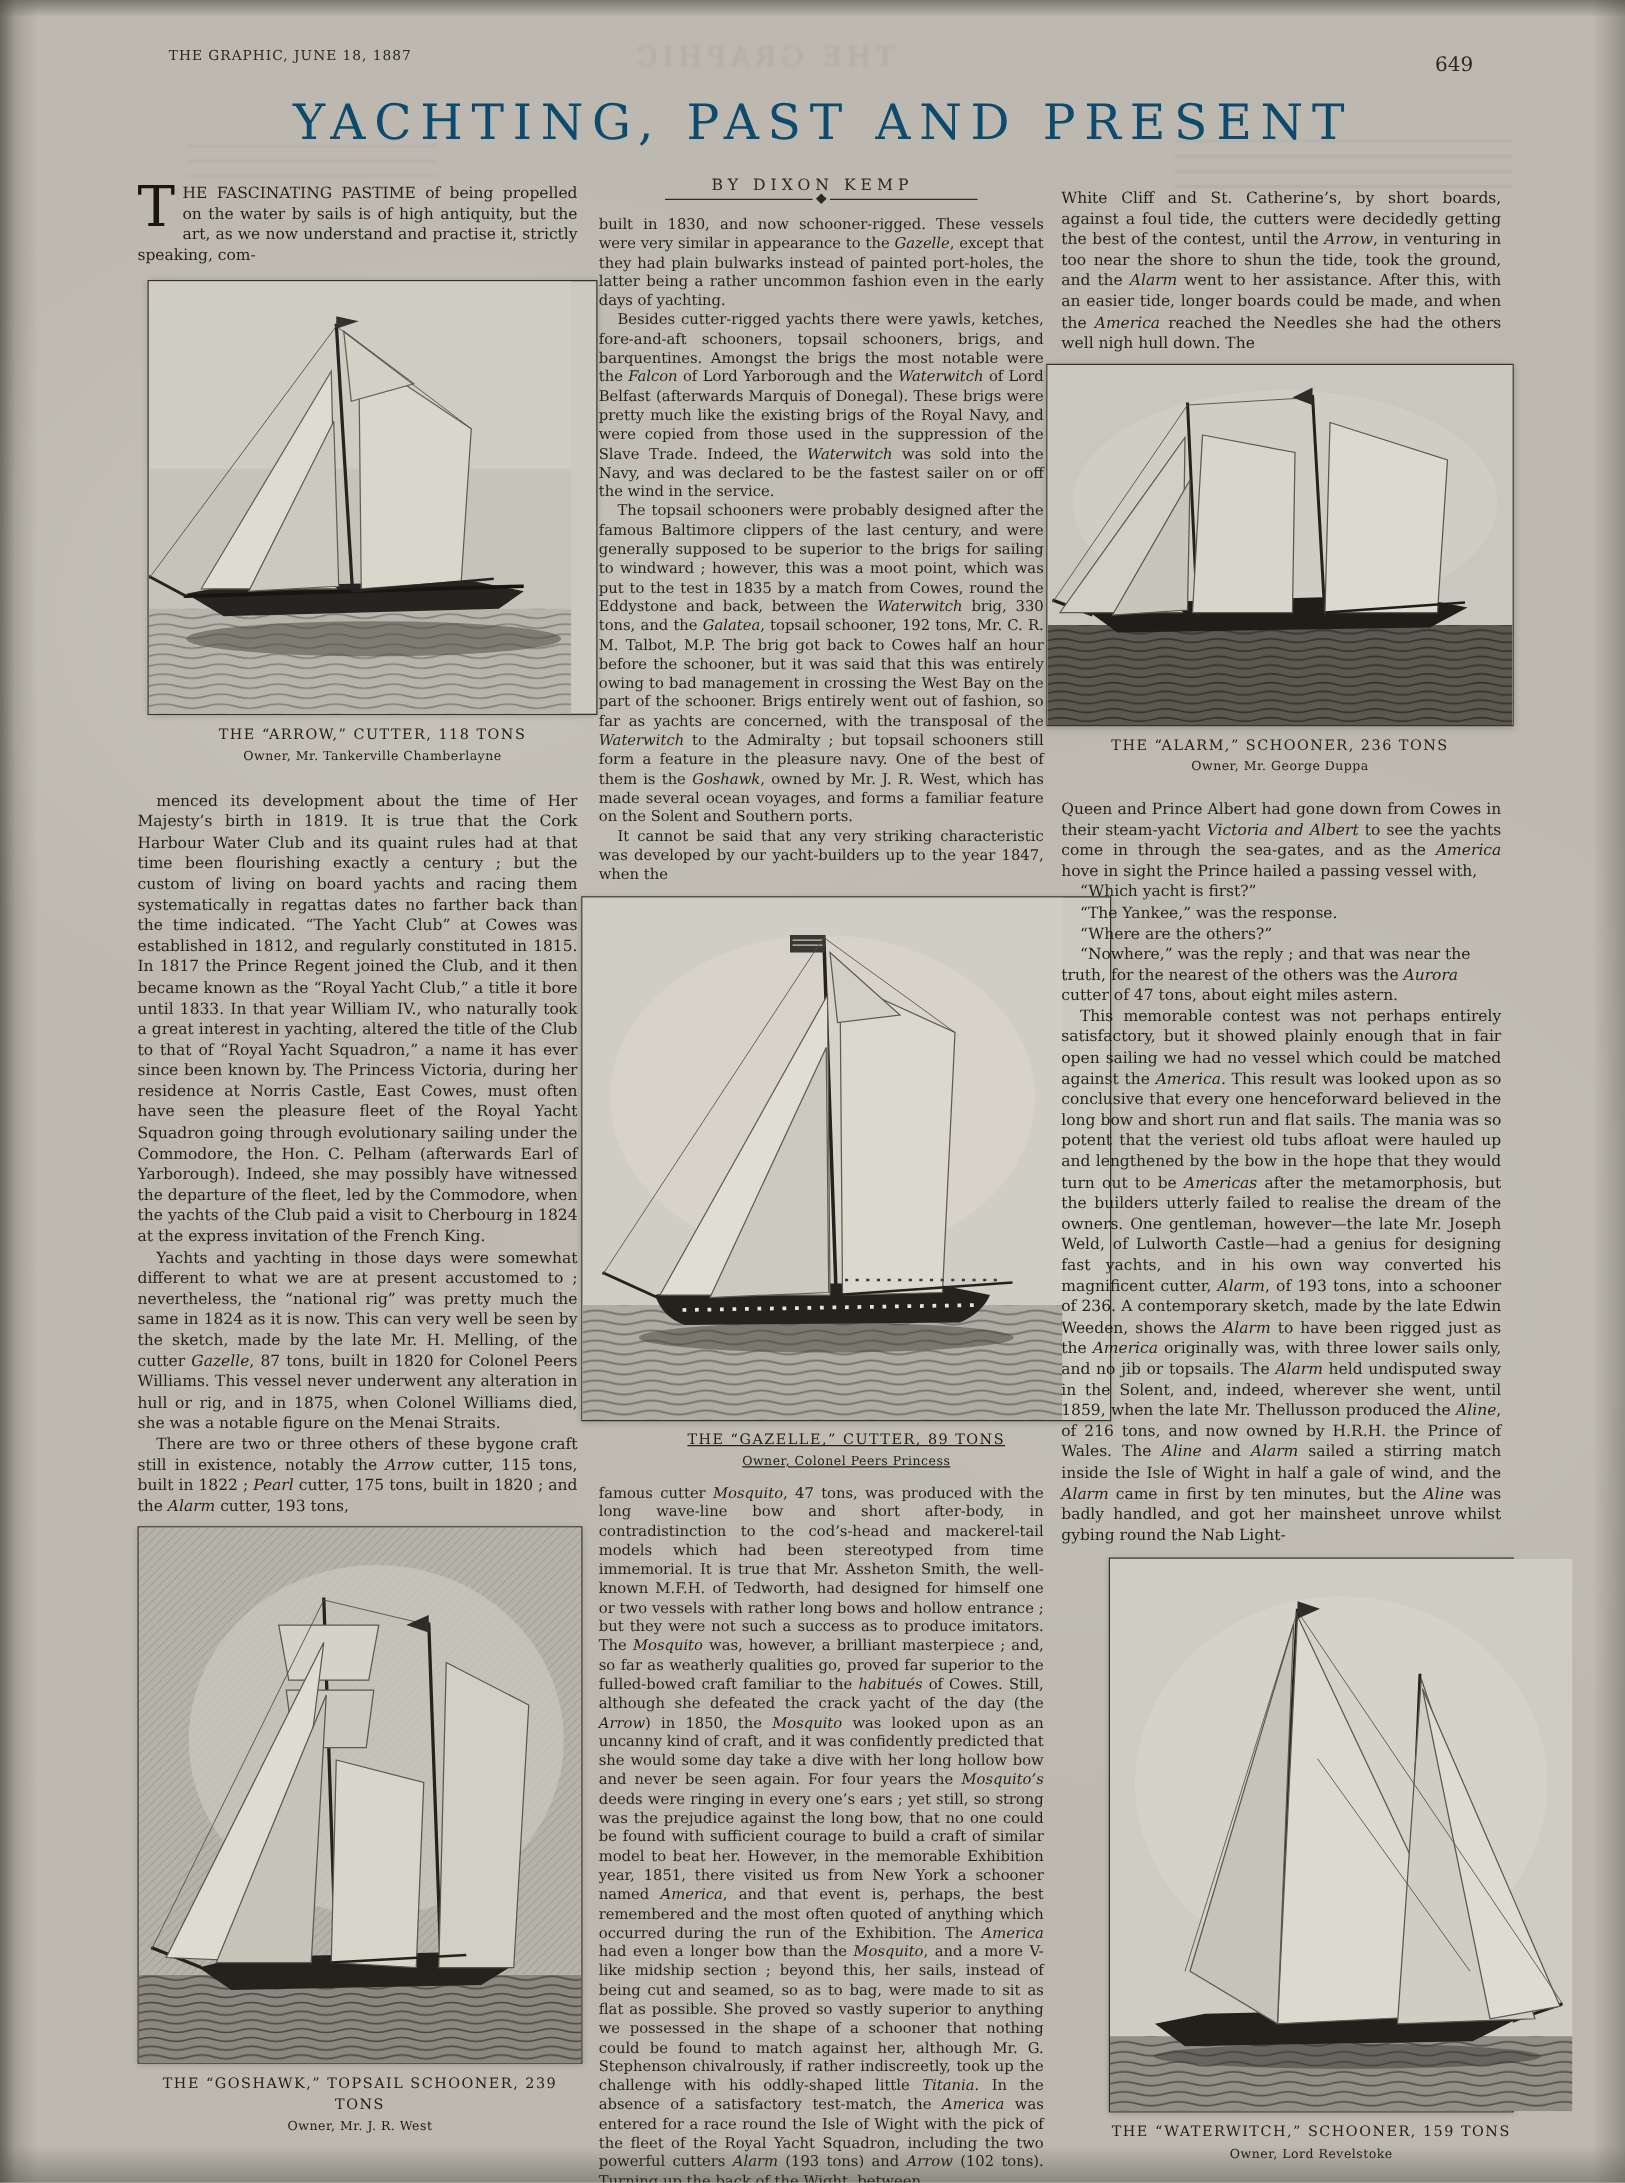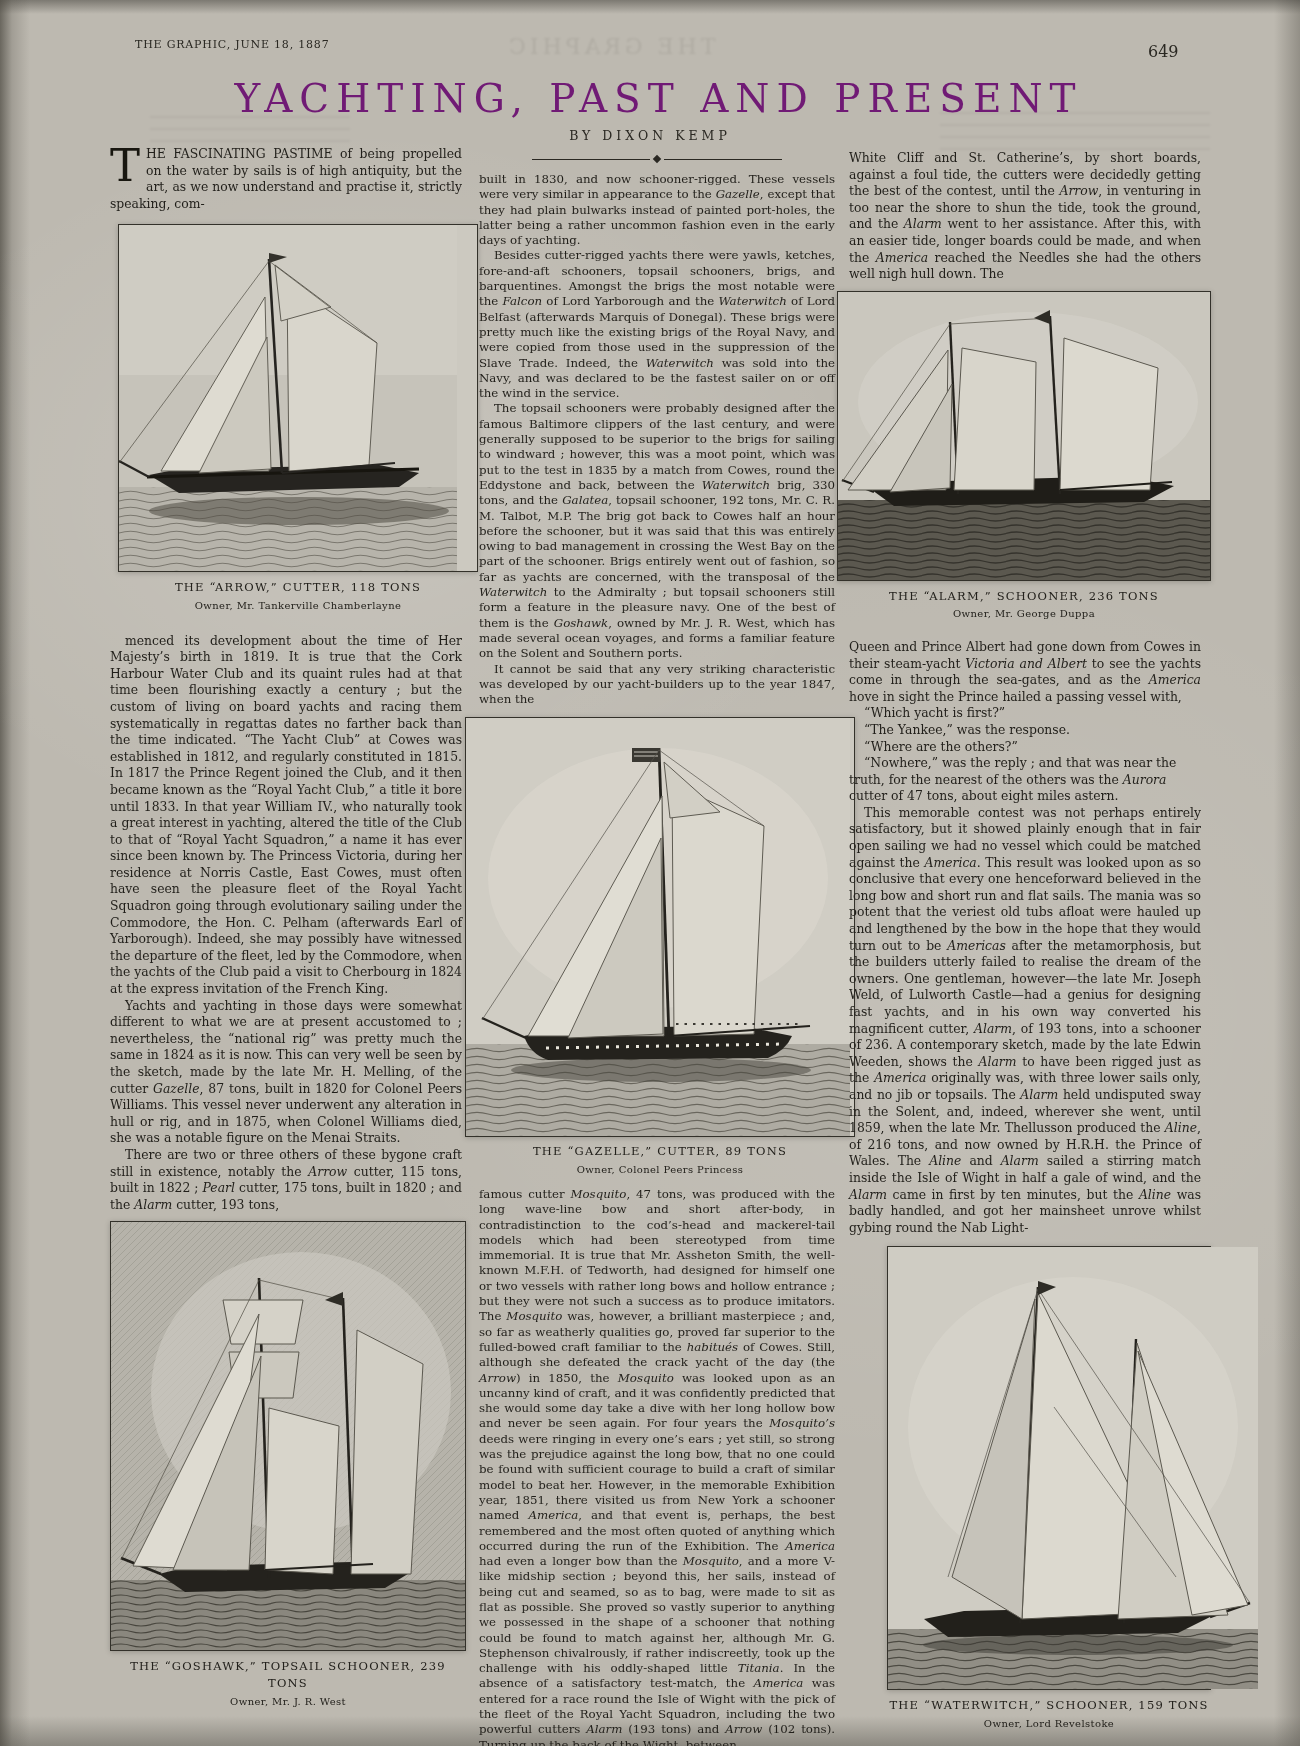--- a/index.html
+++ b/index.html
@@ -13,22 +13,22 @@
       radial-gradient(ellipse 820px 640px at 72% 58%, rgba(255,255,255,.10), transparent 72%),
       linear-gradient(90deg, rgba(78,75,67,.75) 0px, rgba(78,75,67,.25) 12px, rgba(78,75,67,0) 30px),
       linear-gradient(180deg, rgba(60,58,52,.5) 0px, rgba(60,58,52,0) 14px),
       linear-gradient(270deg, rgba(88,85,77,.42) 0px, rgba(88,85,77,0) 26px),
       linear-gradient(0deg, rgba(80,78,70,.45) 0px, rgba(80,78,70,0) 30px),
       #bdb9b0;
   }
   .pub-line { position:absolute; top:38px; left:135px; font-size:11px; letter-spacing:.8px; color:#2a2822; }
   .page-num { position:absolute; top:42px; left:1148px; font-size:16px; color:#2a2822; }
   .masthead { position:absolute; top:76px; left:0; width:100%; text-align:center;
-              font-size:39px; letter-spacing:7px; color:#701a75; white-space:nowrap;padding-left:17px; }
-  .byline { position:absolute; top:128px; left:0; width:100%; text-align:center;
+              font-size:39px; letter-spacing:7px; color:#0c4a6e; white-space:nowrap;padding-left:17px; }
+  .byline { position:absolute; top:140px; left:0; width:100%; text-align:center;
             font-size:12.5px; letter-spacing:4px; color:#2a2822; }
 
   .ghost-text { position:absolute; top:34px; left:505px; transform:scaleX(-1);
                 font-size:22px; letter-spacing:4px; color:#3f3d36; opacity:.10; filter:blur(1.1px); }
   .ghost-lines { position:absolute; filter:blur(1px); opacity:.55;
                  background:repeating-linear-gradient(180deg, rgba(70,68,60,.14) 0 2px, transparent 2px 12px); }
   #ghost-lines-a { top:112px; left:940px; width:270px; height:42px; }
   #ghost-lines-b { top:116px; left:150px; width:200px; height:30px; }
 
   .col { position:absolute; text-align:justify; }
@@ -51,21 +51,21 @@
   figcaption { text-align:center; margin-top:7px; color:#23211c; }
   .cap1 { font-size:11.5px; letter-spacing:1.2px; }
   .cap2 { font-size:10px; letter-spacing:.4px; margin-top:2px; }
 
   #fig-arrow      { margin:12px 0 18px 8px;  width:360px; }
   #fig-arrow .plate svg { width:338px; height:346px; }
   #fig-goshawk    { margin:8px 0 0 0; width:356px; }
   #fig-goshawk .plate svg { width:354px; height:428px; }
   #fig-alarm      { margin:8px 0 16px -12px; width:374px; }
   #fig-alarm .plate svg { width:372px; height:288px; }
-  #fig-gazelle    { margin:10px 0 10px -14px; width:390px; }
+  #fig-gazelle    { margin:10px 0 10px -14px; width:424px;text-decoration:underline; }
   #fig-gazelle .plate svg { width:384px; height:418px; }
   #fig-waterwitch { margin:10px 0 0 -10px; width:372px;padding-left:48px; }
   #fig-waterwitch .plate svg { width:370px; height:442px; }
 </style>
 </head>
 <body>
 
 <div class="pub-line">THE GRAPHIC, JUNE 18, 1887</div>
 <div class="page-num">649</div>
 <div class="ghost-text">THE GRAPHIC</div>

